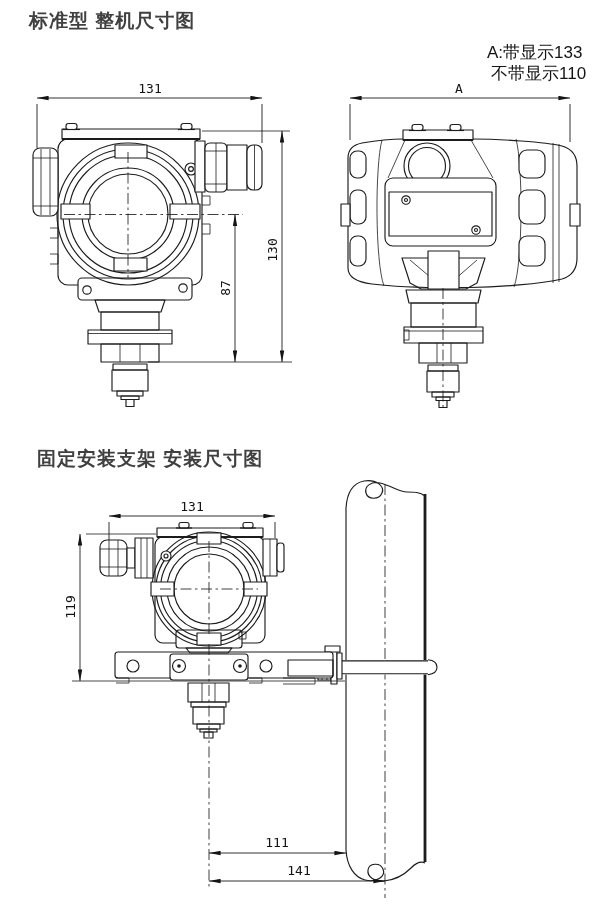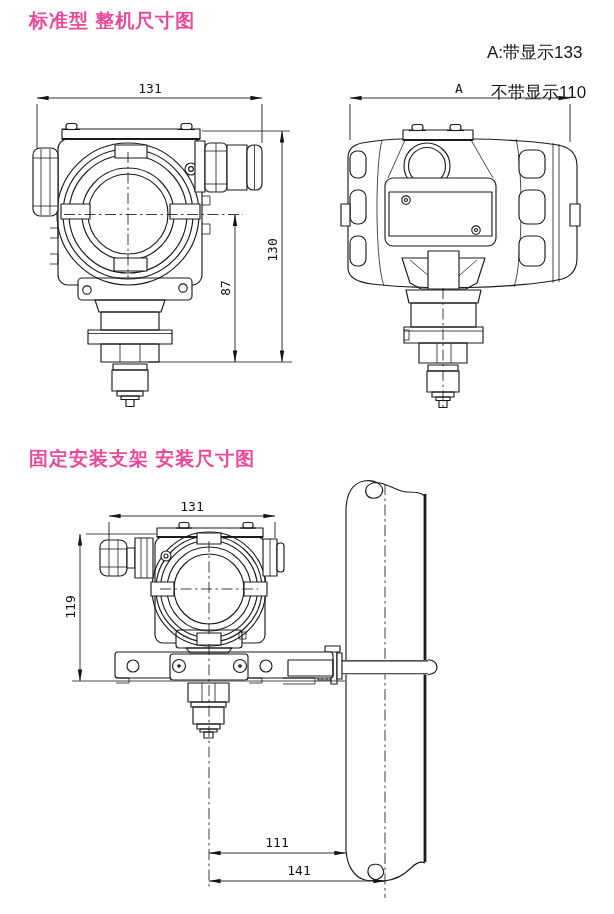--- a/index.html
+++ b/index.html
@@ -1,20 +1,20 @@
 <!DOCTYPE html>
 <html><head>
 <meta charset="utf-8">
 <style>
   html,body{margin:0;padding:0;background:#fff;}
   #screen{position:relative;width:614px;height:914px;background:#ffffff;overflow:hidden;
           font-family:"Liberation Sans",sans-serif;color:#111;}
-  .title{position:absolute;font-size:19px;font-weight:600;letter-spacing:1px;color:#ec4899;white-space:nowrap;}
+  .title{position:absolute;font-size:19px;font-weight:600;letter-spacing:1px;color:#404040;white-space:nowrap;}
   .note{position:absolute;font-size:17px;color:#141414;line-height:21px;white-space:nowrap;}
-  .note .l2{padding-left:4px;margin-top:19px;}
+  .note .l2{padding-left:4px;}
   svg{position:absolute;left:0;top:0;}
   .s{stroke:#1c1c1c;stroke-width:1.15;fill:none;stroke-linejoin:round;stroke-linecap:butt;}
   .thin{stroke-width:0.8;}
   .hv{stroke-width:2.1;}
   .fw{fill:#ffffff;}
   .cl{stroke-dasharray:11 3.5 2.5 3.5;stroke-width:0.85;}
   .diml{stroke-width:0.9;}
   .dim-t{font-family:"DejaVu Sans Mono",monospace;font-size:13px;fill:#141414;text-anchor:middle;}
   .pipe-r{stroke-width:2.8;}
 </style>
@@ -23,21 +23,21 @@
 
 <div id="screen">
 
   <div class="title" style="left:29px;top:8px;">标准型 整机尺寸图</div>
 
   <div class="note" style="left:487px;top:42px;">
     <div>A:带显示133</div>
     <div class="l2">不带显示110</div>
   </div>
 
-  <div class="title" style="left:29px;top:446px;text-align:center;">固定安装支架 安装尺寸图</div>
+  <div class="title" style="left:37px;top:446px;text-align:center;">固定安装支架 安装尺寸图</div>
 
   <svg width="614" height="914" viewBox="0 0 614 914">
     <defs>
       <marker id="arr" viewBox="0 0 12 5" markerWidth="12" markerHeight="5" refX="11.6" refY="2.5" orient="auto-start-reverse" markerUnits="userSpaceOnUse">
         <path d="M12,2.5 L0,0.3 L0,4.7 Z" fill="#141414"></path>
       </marker>
     </defs>
 
     <g>
 

